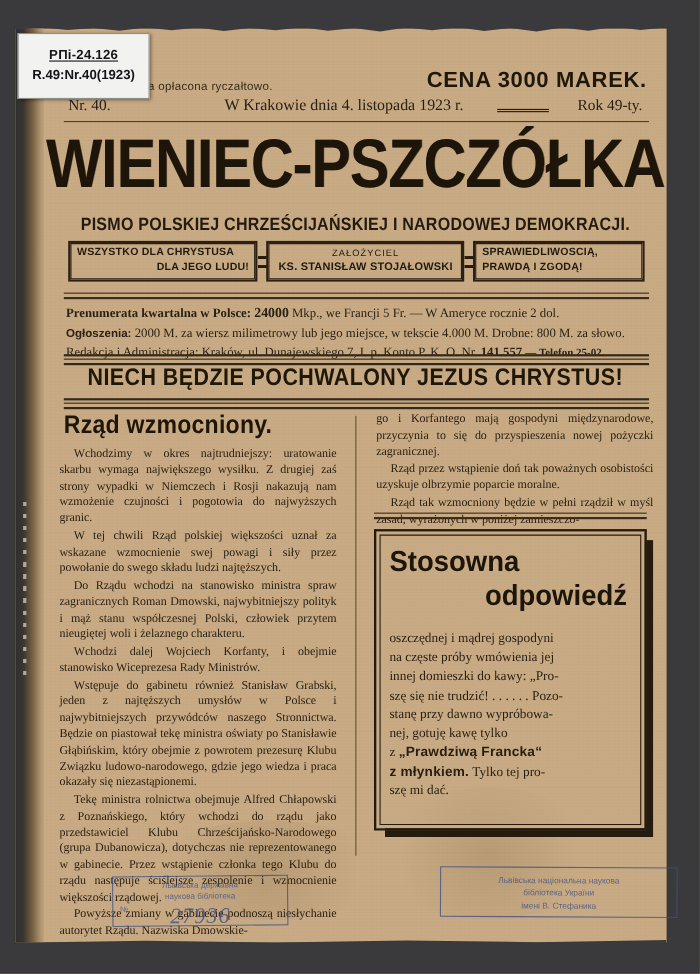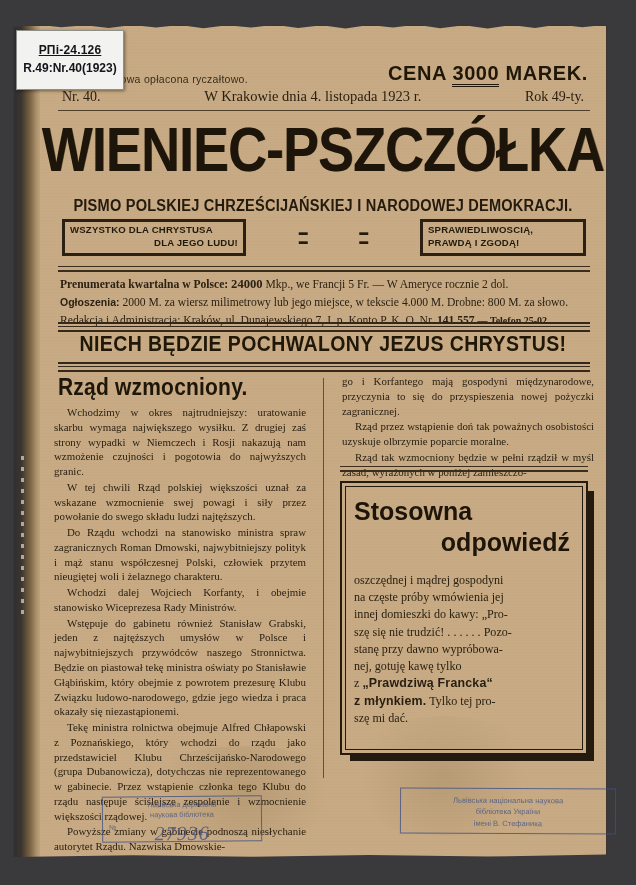--- a/index.html
+++ b/index.html
@@ -115,21 +115,21 @@
   }
   .price {
     font-family: "Liberation Sans", sans-serif;
     font-weight: bold;
     font-size: 20px;
     letter-spacing: .6px;
     color: #201709;
     padding-right: 10px;
     white-space: nowrap;
   }
-  .price u { text-decoration: none; border-bottom: 3px double #201709; padding-bottom: 0; }
+  .price u { text-decoration: none; border-bottom: 3px double #201709; padding-bottom: 15px; }
 
   
   .issueline {
     position: absolute;
     left: 10px; top: 62px; width: 548px;
     display: flex; align-items: baseline; justify-content: space-between;
     font-size: 14px;
     color: #2a2013;
   }
   .issueline .nr { padding-left: 12px; }
@@ -342,21 +342,21 @@
     font-family: "Liberation Sans", sans-serif;
     font-weight: bold;
     font-size: 12.4px;
     letter-spacing: .2px;
   }
 
   
   .catalog-label {
     position: absolute;
     left: 16px; top: 30px;
-    width: 108px; height: 60px;
+    width: 120px; height: 60px;
     background: #f2f2f0;
     border: 1px solid #8e8e8a;
     box-shadow: 1px 1px 3px rgba(0,0,0,.45);
     z-index: 9;
     font-family: "Liberation Sans", sans-serif;
     color: #14141a;
     text-align: center;
     padding-top: 12px;
     box-sizing: border-box;
   }
@@ -455,20 +455,24 @@
 
       <div class="slogans">
         <div class="sbox b1">
           <span class="l1">WSZYSTKO DLA CHRYSTUSA</span>
           <span class="l2">DLA JEGO LUDU!</span>
         </div>
         <div class="dash">
             <b>▬</b>
             <b>▬</b>
           </div>
+        <div class="sbox b2">
+          <span class="l1">ZAŁOŻYCIEL</span>
+          <span class="l2">KS. STANISŁAW STOJAŁOWSKI</span>
+        </div>
         <div class="dash">
             <b>▬</b>
             <b>▬</b>
           </div>
         <div class="sbox b3">
           <span class="l1">SPRAWIEDLIWOSCIĄ,</span>
           <span class="l2">PRAWDĄ I ZGODĄ!</span>
         </div>
       </div>
 

